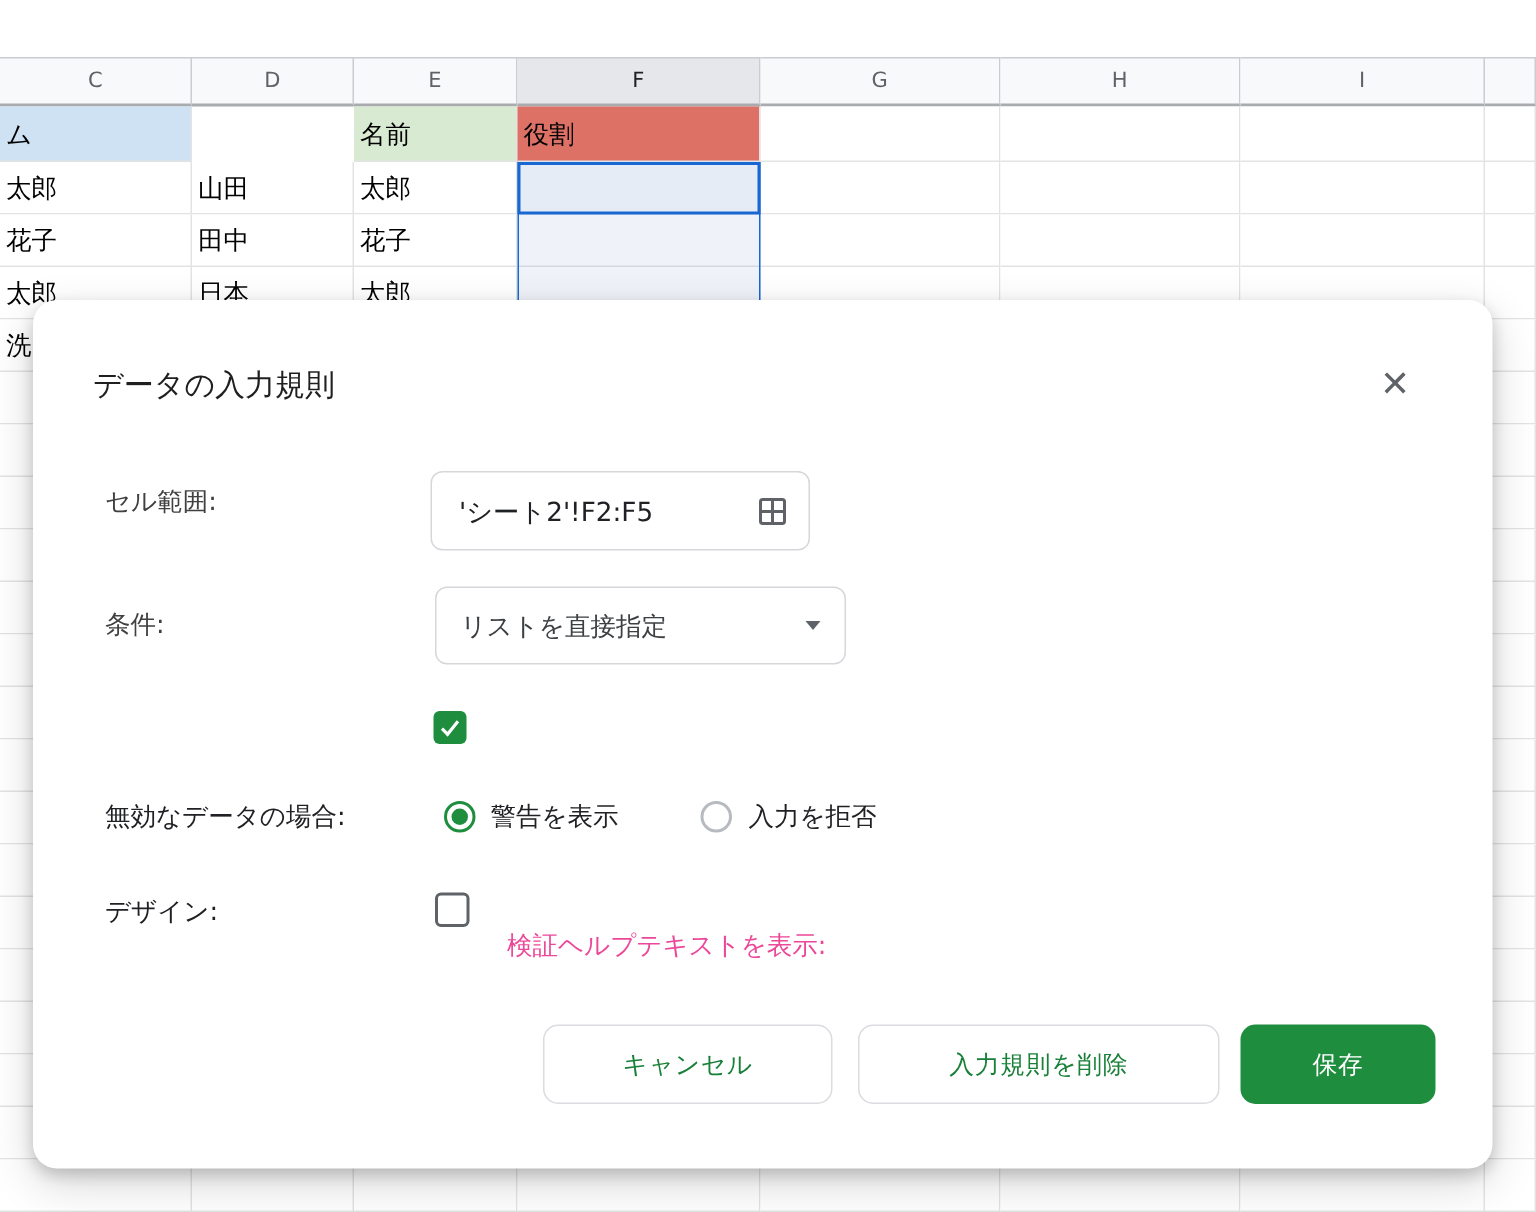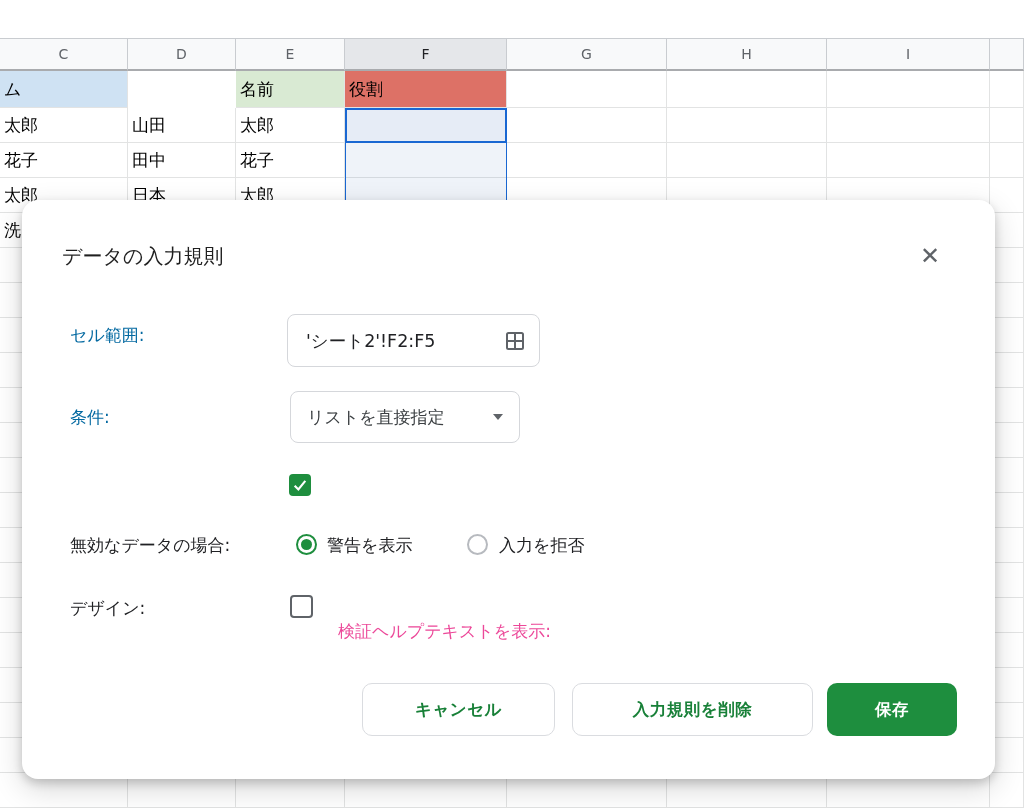--- a/index.html
+++ b/index.html
@@ -20,26 +20,26 @@
   #selRange{background:rgba(23,78,166,0.07);border:1px solid var(--sel-blue);}
   #selActive{background:rgba(23,78,166,0.04);border:2px solid var(--sel-blue);}
   
   .dialog{position:absolute;left:22px;top:200px;width:973px;height:579px;
           background:#fff;border-radius:16px;z-index:5;
           box-shadow:0 4px 10px rgba(0,0,0,.18),0 10px 30px rgba(0,0,0,.16);}
   .dlg-title{position:absolute;left:40px;top:38px;font-size:20px;line-height:36px;color:#1f1f1f;}
   .dlg-close{position:absolute;left:892px;top:40px;width:32px;height:32px;
              display:flex;align-items:center;justify-content:center;
              font-size:24px;color:#5f6368;cursor:pointer;}
-  .flabel{position:absolute;font-size:17px;color:#0369a1;line-height:24px;}
+  .flabel{position:absolute;font-size:17px;color:#404040;line-height:24px;}
   .range-box{position:absolute;left:265px;top:114px;width:253px;height:53px;box-sizing:border-box;
              border:1px solid #d5d7db;border-radius:8px;display:flex;align-items:center;
              padding:0 14px 0 18px;justify-content:space-between;}
   .range-val{font-size:17.5px;color:#202124;}
-  .dropdown{position:absolute;left:268px;top:191px;width:230px;height:52px;box-sizing:border-box;
+  .dropdown{position:absolute;left:268px;top:191px;width:274px;height:52px;box-sizing:border-box;
             border:1px solid #d5d7db;border-radius:8px;display:flex;align-items:center;
             padding:0 16px;justify-content:space-between;cursor:pointer;}
   .dd-val{font-size:17px;color:#3c4043;}
   .dd-arrow{width:0;height:0;border-left:5.5px solid transparent;border-right:5.5px solid transparent;
             border-top:6px solid #5f6368;margin-left:10px;}
   .listbox{position:absolute;left:516px;top:190px;width:399px;height:53px;box-sizing:border-box;
            border:2px solid var(--focus-blue);border-radius:8px;display:flex;align-items:center;
            padding:0 14px;font-size:17px;color:#202124;}
   .caret{display:inline-block;width:2px;height:25px;background:#202124;margin-left:1px;}
   .resize{position:absolute;right:4px;bottom:4px;}
@@ -47,21 +47,21 @@
           display:flex;align-items:center;justify-content:center;cursor:pointer;}
   .chkbox.on{background:var(--accent);}
   .chkbox.off{border:2px solid #5f6368;background:#fff;width:23px;height:23px;}
   .radio{position:absolute;width:21px;height:21px;box-sizing:border-box;border-radius:50%;
          display:flex;align-items:center;justify-content:center;cursor:pointer;background:#fff;}
   .radio.on{border:2px solid var(--accent);}
   .radio.off{border:2px solid #b7babf;}
   .radio .dot{width:11px;height:11px;border-radius:50%;background:var(--accent);}
   .btn{position:absolute;top:483px;height:53px;box-sizing:border-box;border-radius:10px;
        display:flex;align-items:center;justify-content:center;font-size:16.5px;
-       font-weight:700;cursor:pointer;letter-spacing:.5px;}
+       font-weight:400;cursor:pointer;letter-spacing:.5px;}
   .btn.outline{background:#fff;border:1px solid #dadce0;color:var(--green-text);}
   .btn.fill{background:var(--accent);color:#fff;}
 </style>
 </head>
 <body>
 
 <div id="sheet">
 
 <div class="colhead" style="left: 0px; width: 128px;">C</div>
     <div class="colhead" style="left: 128px; width: 108px;">D</div>

